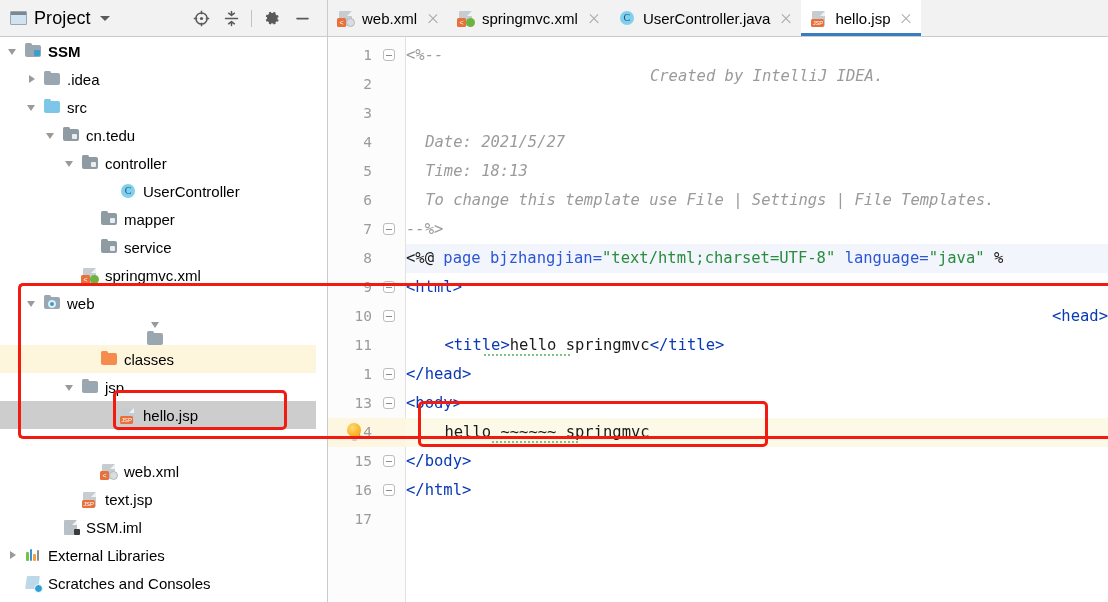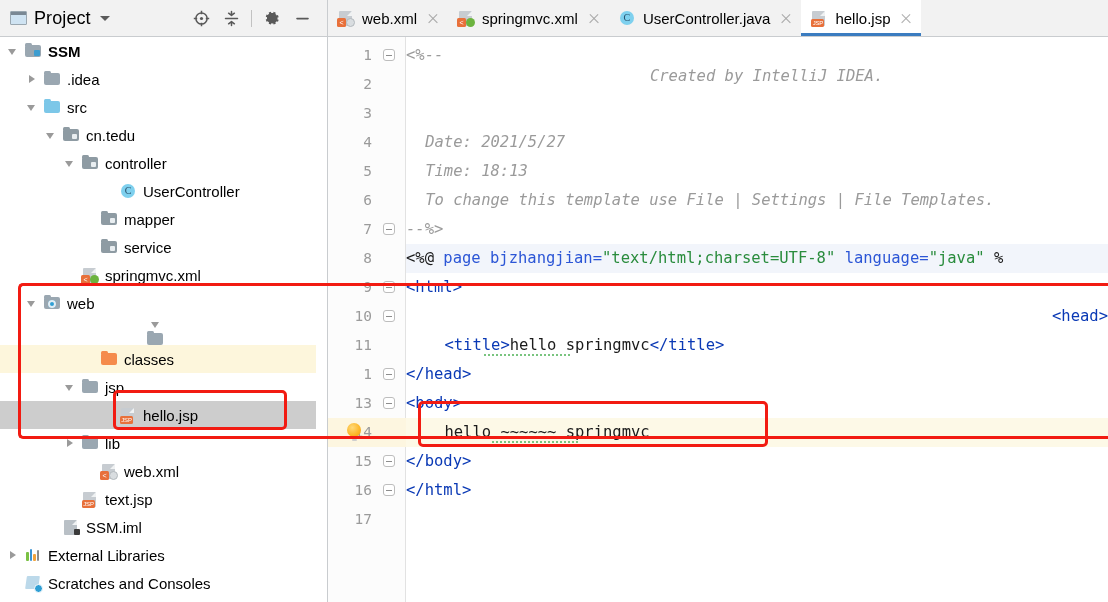--- a/index.html
+++ b/index.html
@@ -320,28 +320,20 @@
           <span class="lbl">jsp</span>
         </div>
         <div class="row sel" style="top: 364px; position: absolute; left: 0px; right: 0px;">
           <span style="display: inline-block; width: 101px; flex: 0 0 auto;"></span>
           <span class="arrow" style="margin-right: 5px;"></span>
           <span class="ico">
             <span class="f-doc"></span>
             <span class="badge">JSP</span>
           </span>
           <span class="lbl">hello.jsp</span>
-        </div>
-        <div class="row" style="top: 392px; position: absolute; left: 0px; right: 0px;">
-          <span style="display: inline-block; width: 63px; flex: 0 0 auto;"></span>
-          <span class="arrow r" style="margin-right: 5px;"></span>
-          <span class="ico f-gray">
-            <span class="f-base"></span>
-          </span>
-          <span class="lbl">lib</span>
         </div>
         <div class="row" style="top: 420px; position: absolute; left: 0px; right: 0px;">
           <span style="display: inline-block; width: 82px; flex: 0 0 auto;"></span>
           <span class="arrow" style="margin-right: 5px;"></span>
           <span class="ico">
             <span class="f-doc"></span>
             <span class="xmlmark">&lt;</span>
             <span class="xmlglobe"></span>
           </span>
           <span class="lbl">web.xml</span>

